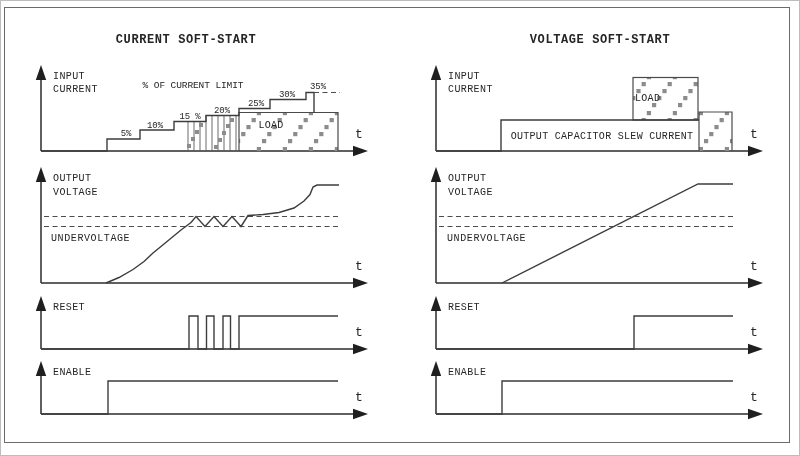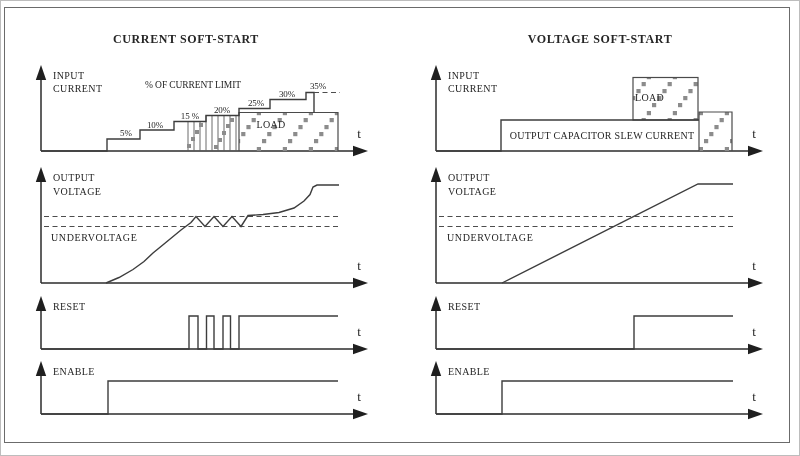--- a/index.html
+++ b/index.html
@@ -1,20 +1,20 @@
 <!DOCTYPE html>
 <html><head>
 <meta charset="utf-8">
 <style>
   html,body{margin:0;padding:0;background:#e8e8e8;}
   .page{
     position:relative;
     width:800px;height:456px;
     background:#ffffff;
-    font-family:Liberation Serif, serif;
+    font-family:Liberation Mono, monospace;
     border:1px solid #bdbdbd;
     box-sizing:border-box;
     overflow:hidden;
   }
   .frame{
     position:absolute;
     left:3px;top:6px;right:9px;bottom:12px;
     border:1.5px solid #6b6b6b;
     pointer-events:none;
   }

